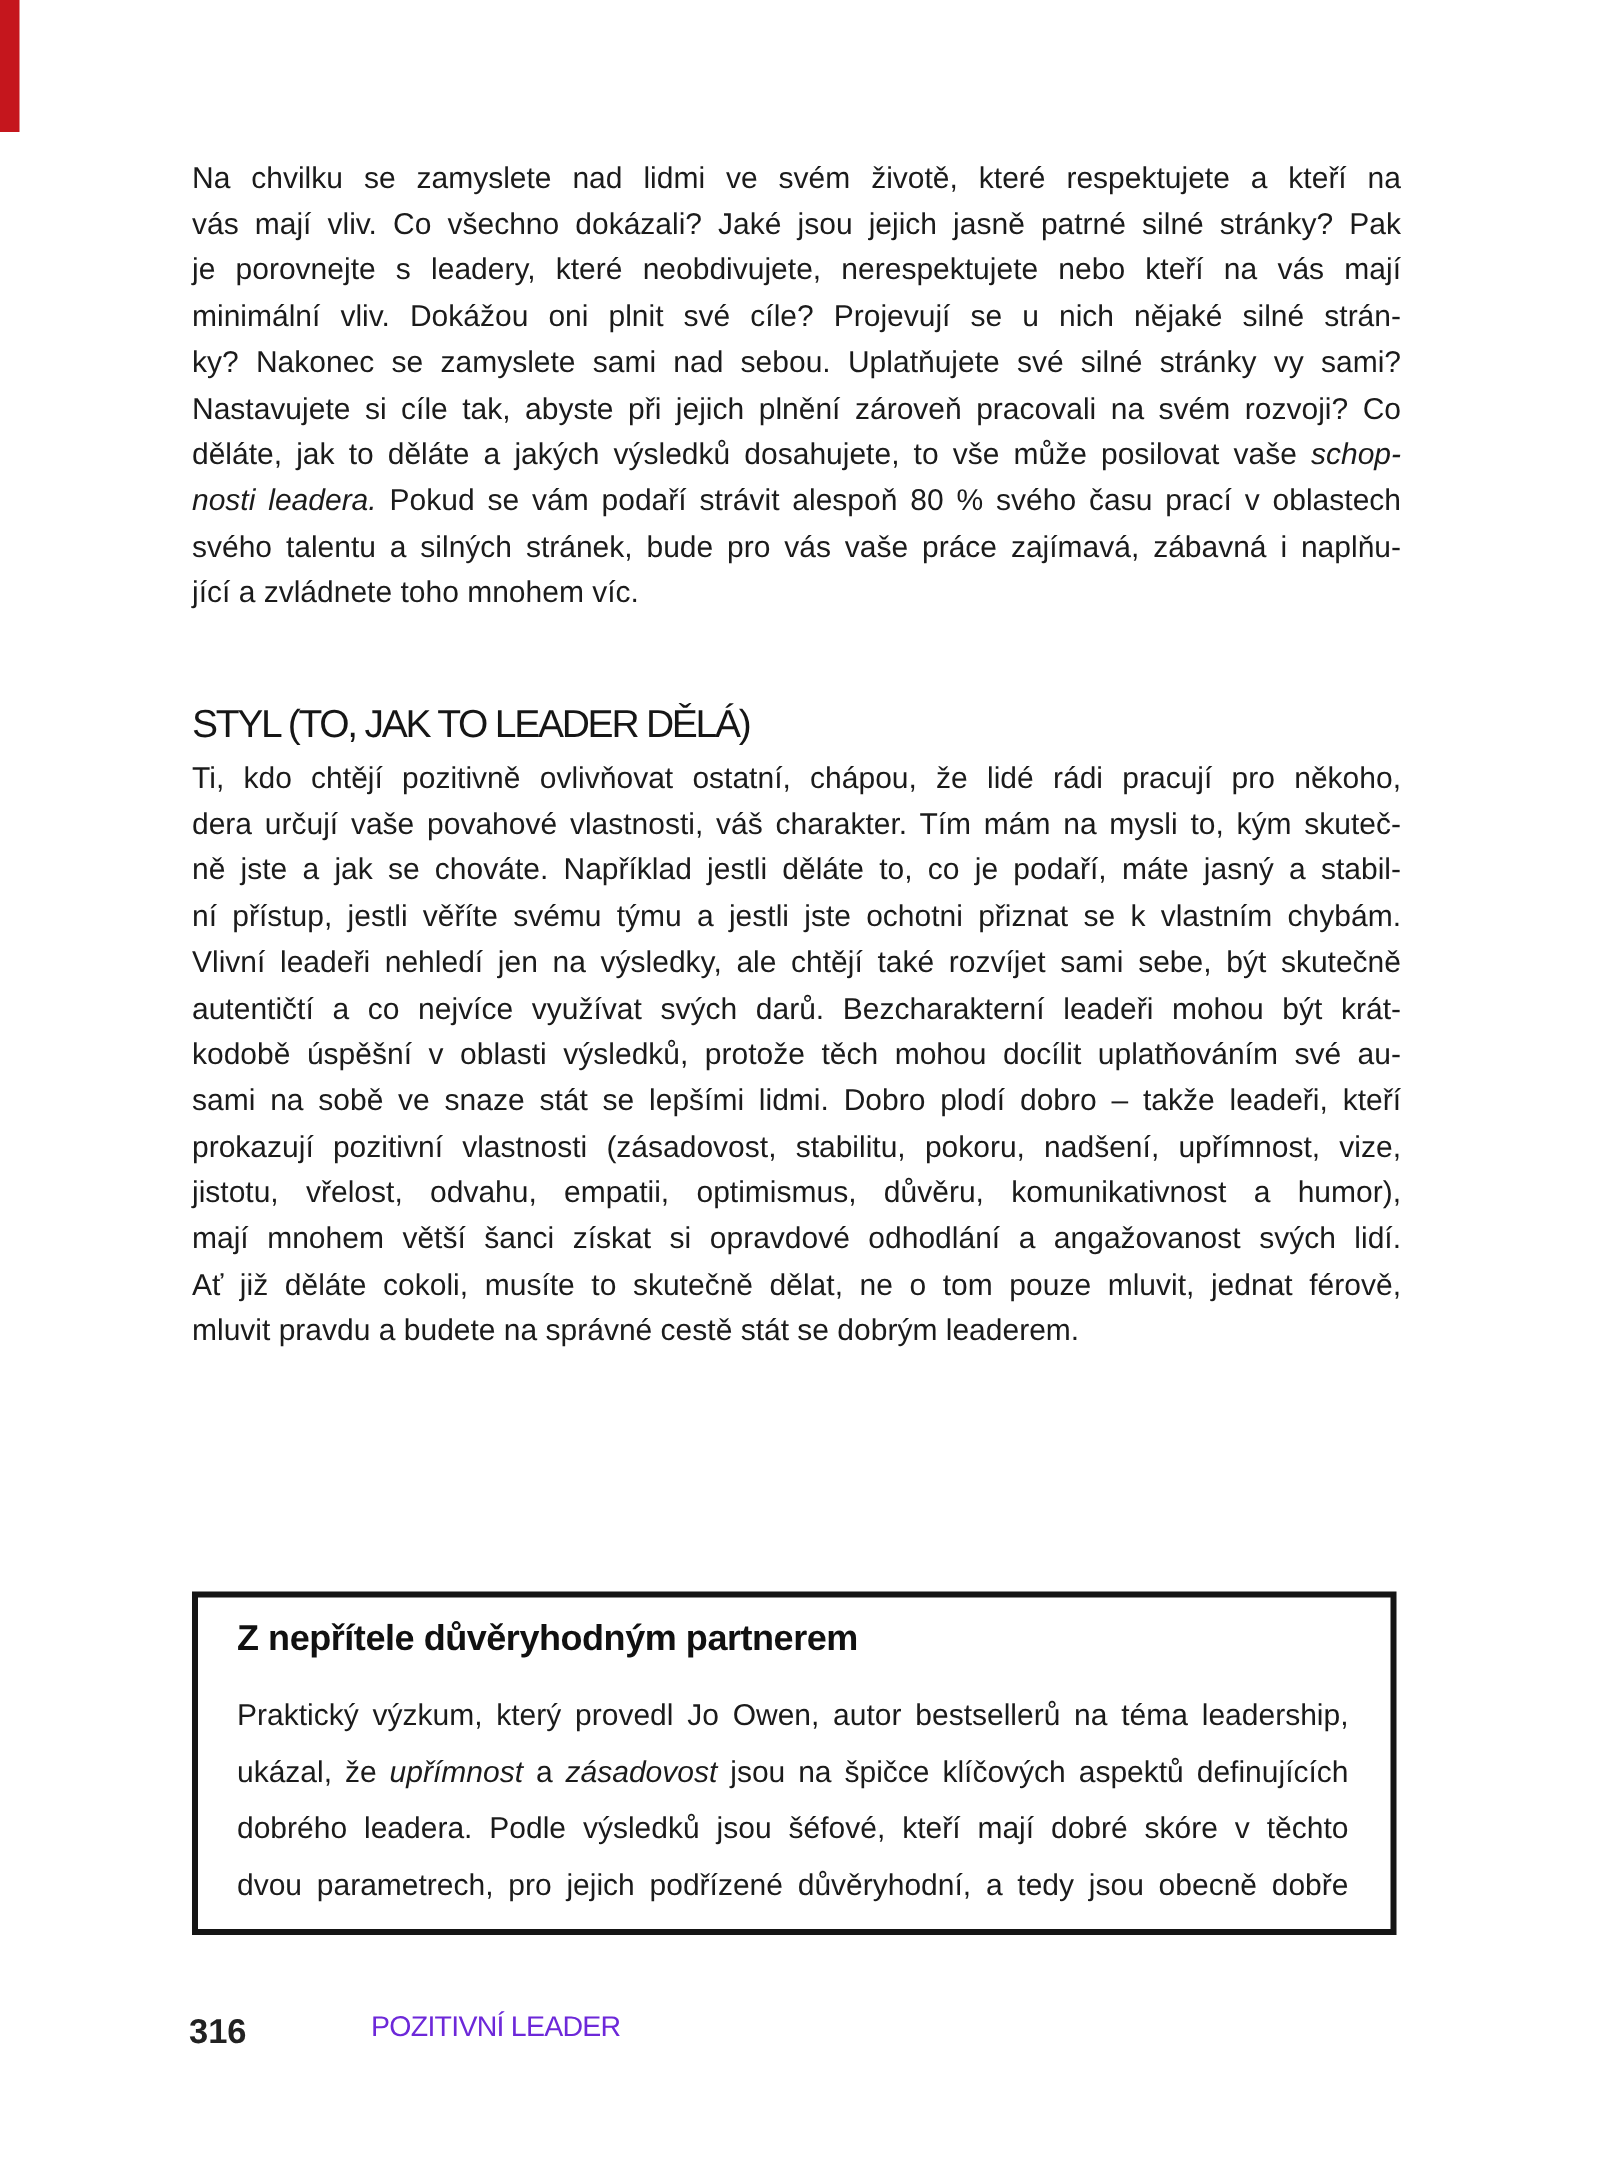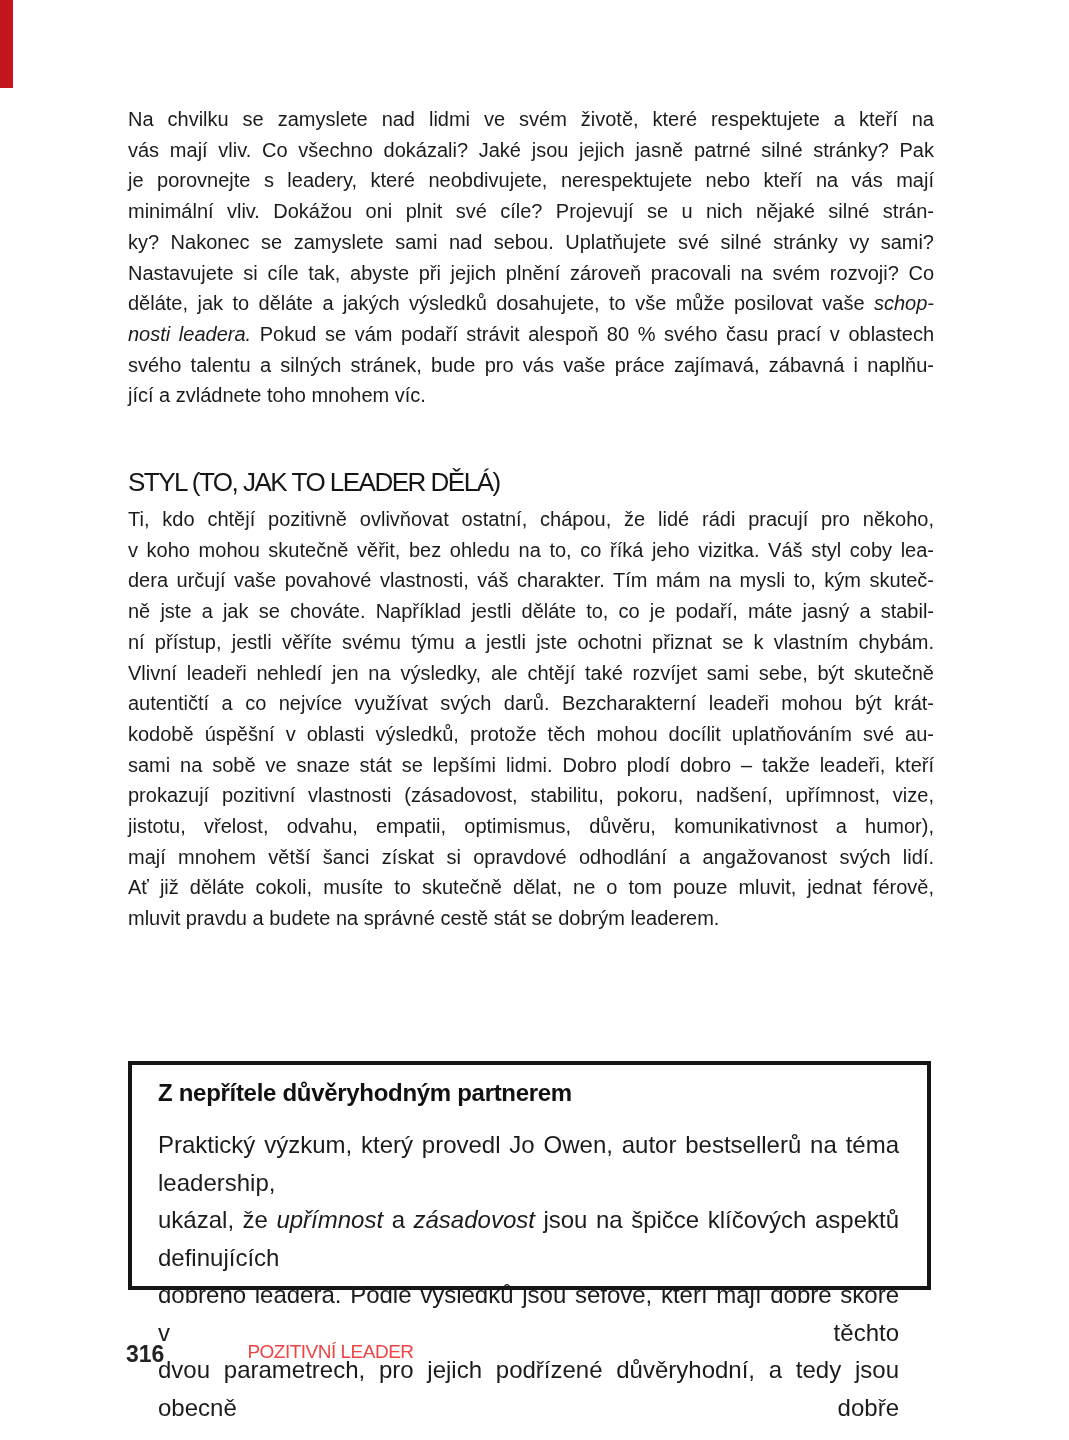--- a/index.html
+++ b/index.html
@@ -67,41 +67,41 @@
     font-size: 24px;
     font-weight: 700;
     letter-spacing: -0.3px;
     color: #111111;
     white-space: nowrap;
   }
   .callout .para {
     position: static;
     margin-top: 19px;
     width: auto;
-    font-size: 24px;
+    font-size: 20px;
     line-height: 37.5px;
   }
   .page-footer {
     position: absolute;
     left: 126px;
     top: 1341px;
     display: flex;
     align-items: flex-start;
     gap: 44px;
   }
   .page-number {
     font-size: 23px;
     font-weight: 600;
     color: #222222;
   }
   .book-title {
     margin-left: 39px;
     font-size: 19px;
     letter-spacing: -0.5px;
-    color: #ef4444;
+    color: #6d28d9;
   }
   i { }
 </style>
 </head>
 <body>
 
 <div class="edge-marker"></div>
 
 <div class="para p1">
     <div class="line">Na chvilku se zamyslete nad lidmi ve svém životě, které respektujete a kteří na</div>
@@ -113,21 +113,20 @@
     <div class="line">děláte, jak to děláte a jakých výsledků dosahujete, to vše může posilovat vaše <i>schop-</i></div>
     <div class="line"><i>nosti leadera.</i> Pokud se vám podaří strávit alespoň 80 % svého času prací v oblastech</div>
     <div class="line">svého talentu a silných stránek, bude pro vás vaše práce zajímavá, zábavná i naplňu-</div>
     <div class="line line-last">jící a zvládnete toho mnohem víc.</div>
   </div>
 
 <h1 class="section-heading">STYL (TO, JAK TO LEADER DĚLÁ)</h1>
 
 <div class="para p2">
     <div class="line">Ti, kdo chtějí pozitivně ovlivňovat ostatní, chápou, že lidé rádi pracují pro někoho,</div>
-    <div class="line">v koho mohou skutečně věřit, bez ohledu na to, co říká jeho vizitka. Váš styl coby lea-</div>
     <div class="line">dera určují vaše povahové vlastnosti, váš charakter. Tím mám na mysli to, kým skuteč-</div>
     <div class="line">ně jste a jak se chováte. Například jestli děláte to, co je podaří, máte jasný a stabil-</div>
     <div class="line">ní přístup, jestli věříte svému týmu a jestli jste ochotni přiznat se k vlastním chybám.</div>
     <div class="line">Vlivní leadeři nehledí jen na výsledky, ale chtějí také rozvíjet sami sebe, být skutečně</div>
     <div class="line">autentičtí a co nejvíce využívat svých darů. Bezcharakterní leadeři mohou být krát-</div>
     <div class="line">kodobě úspěšní v oblasti výsledků, protože těch mohou docílit uplatňováním své au-</div>
     <div class="line">sami na sobě ve snaze stát se lepšími lidmi. Dobro plodí dobro – takže leadeři, kteří</div>
     <div class="line">prokazují pozitivní vlastnosti (zásadovost, stabilitu, pokoru, nadšení, upřímnost, vize,</div>
     <div class="line">jistotu, vřelost, odvahu, empatii, optimismus, důvěru, komunikativnost a humor),</div>
     <div class="line">mají mnohem větší šanci získat si opravdové odhodlání a angažovanost svých lidí.</div>

